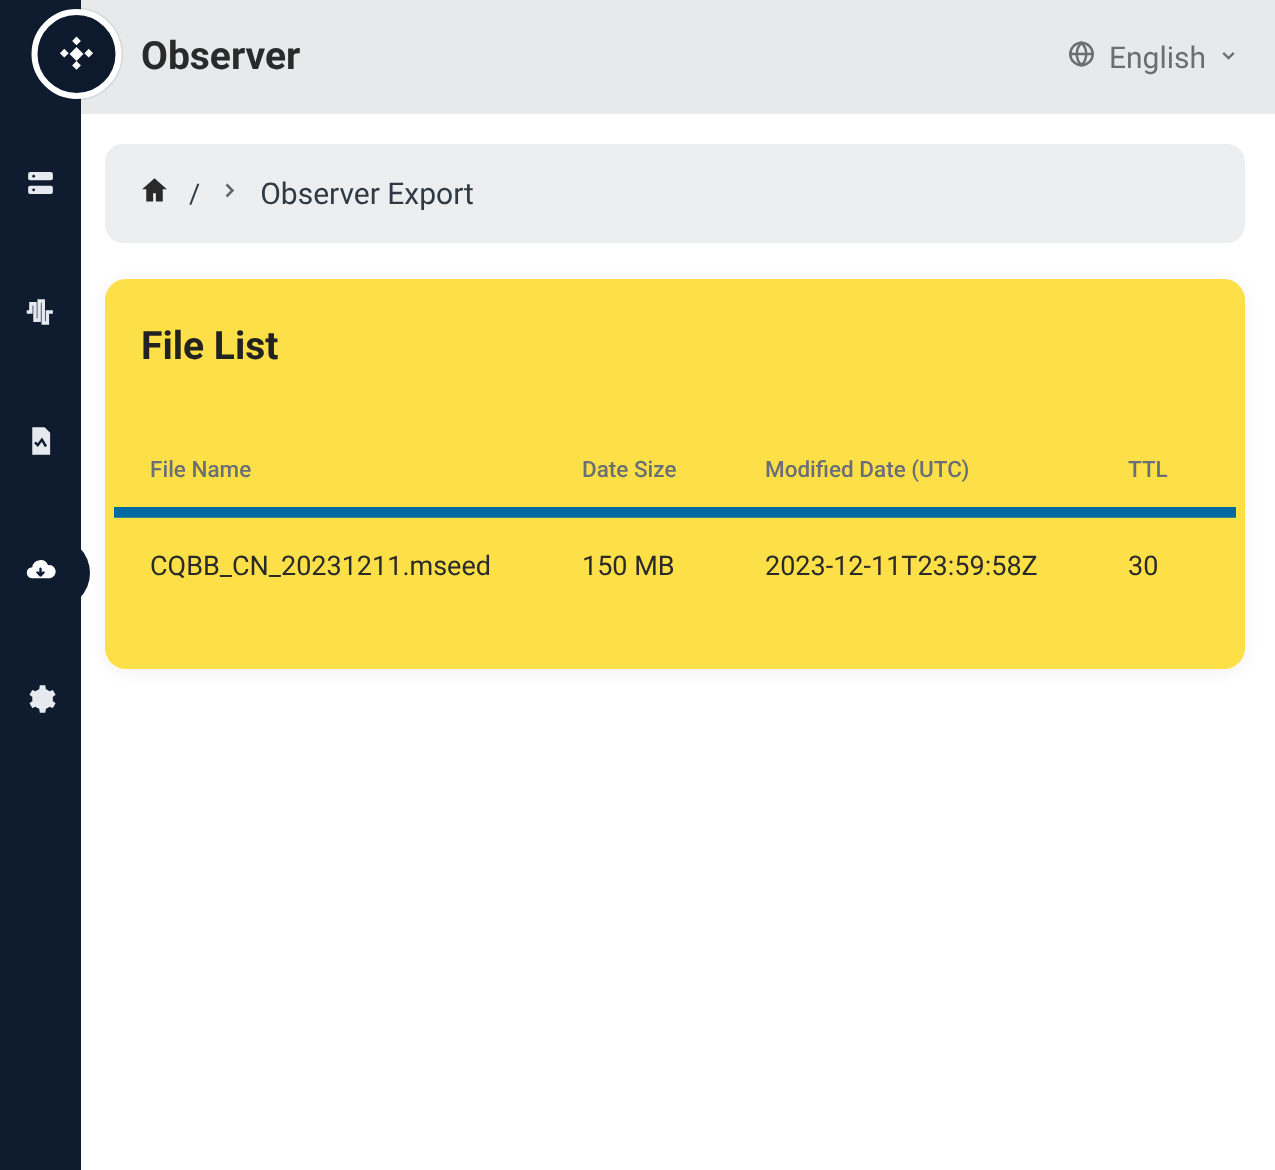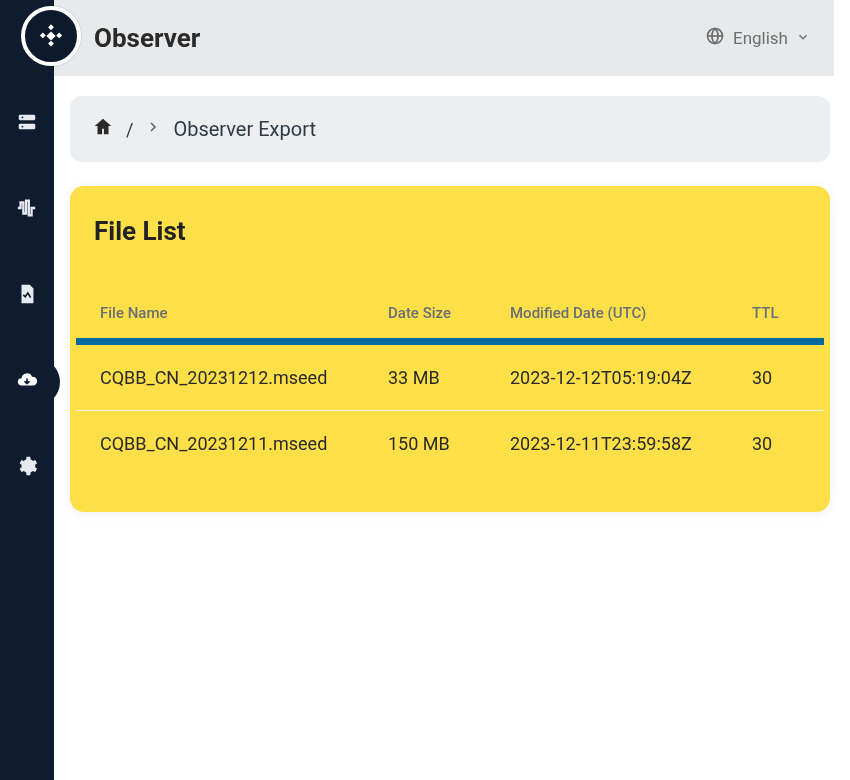--- a/index.html
+++ b/index.html
@@ -1,28 +1,28 @@
 <!DOCTYPE html>
 <html><head>
   <meta charset="utf-8">
   <style>
     * { box-sizing: border-box; margin: 0; padding: 0; }
     html, body { width: 850px; height: 780px; overflow: hidden; font-family: -apple-system, BlinkMacSystemFont, "Segoe UI", Roboto, "Helvetica Neue", Arial, sans-serif; background: #fff; }
 
     
     .header {
-      position: absolute; top: 0; left: 0; right: 16px; height: 76px;
+      position: absolute; top: 0; left: 0; right: 0; height: 76px;
       background: #e7e9eb; display: flex; align-items: center;
       padding-left: 94px; padding-right: 24px;
     }
     .app-title { font-size: 26px; font-weight: 700; color: #2a2a2a; }
     .header-spacer { flex: 1; }
     .lang-picker { display: flex; align-items: center; gap: 8px; color: #6e6e6e; cursor: pointer; }
     .lang-picker .globe svg { width: 20px; height: 20px; }
-    .lang-picker .label { font-size: 17px; }
+    .lang-picker .label { font-size: 20px; }
     .lang-picker .chev svg { width: 14px; height: 14px; }
 
     
     .logo-badge {
       position: absolute; z-index: 50; top: 6px; left: 21px;
       width: 60px; height: 60px; border-radius: 50%;
       background: #0d1a2d; border: 4px solid #fff;
       display: flex; align-items: center; justify-content: center;
       box-shadow: 0 0 0 1px rgba(0,0,0,0.08);
     }
@@ -179,26 +179,20 @@
         <thead>
           <tr>
             <th class="col-name">File Name</th>
             <th class="col-size">Date Size</th>
             <th class="col-date">Modified Date (UTC)</th>
             <th class="col-ttl">TTL</th>
           </tr>
         </thead>
         <tbody>
           <tr>
-            <td class="col-name">CQBB_CN_20231212.mseed</td>
-            <td class="col-size">33 MB</td>
-            <td class="col-date">2023-12-12T05:19:04Z</td>
-            <td class="col-ttl">30</td>
-          </tr>
-          <tr>
             <td class="col-name">CQBB_CN_20231211.mseed</td>
             <td class="col-size">150 MB</td>
             <td class="col-date">2023-12-11T23:59:58Z</td>
             <td class="col-ttl">30</td>
           </tr>
         </tbody>
       </table>
     </div>
   </div>
 

